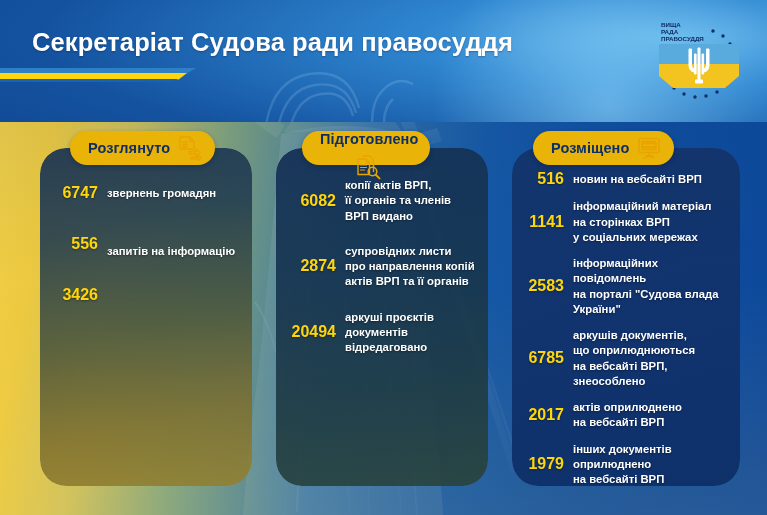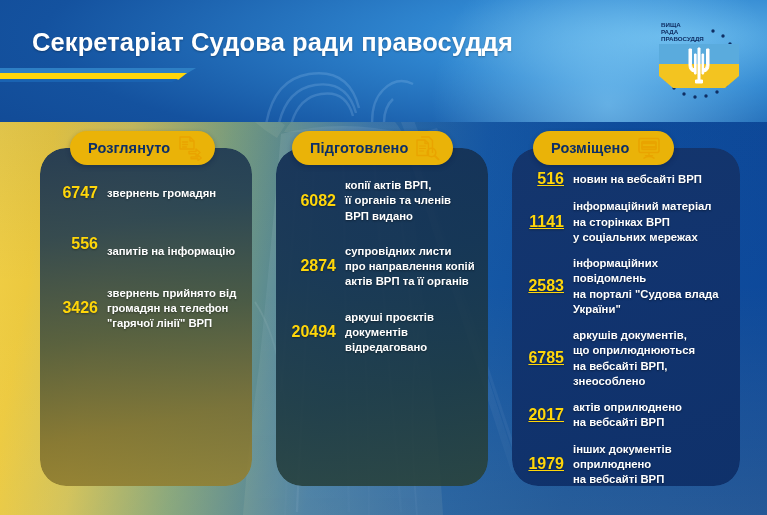--- a/index.html
+++ b/index.html
@@ -134,21 +134,21 @@
     height:34px;
     background:#eab308;
     border-radius:19px;
     display:flex; align-items:center;
     padding:0 12px 0 18px;
     gap:7px;
     box-shadow:0 2px 5px rgba(0,20,60,.30);
     z-index:6;
   }
   #pill-1{ left:70px;  top:131px; }
-  #pill-2{ left:292px; top:131px; }
+  #pill-2{ left:302px; top:131px;flex-direction:column; }
   #pill-3{ left:533px; top:131px; }
 
   .pill-label{
     color:#0d2f66;
     font-size:14.5px; font-weight:700; letter-spacing:.1px;
     white-space:nowrap;
   }
   .pill-icon{ width:26px; height:26px; display:block; flex:0 0 auto; }
   .pill-icon svg{ width:100%; height:100%; display:block; }
 
@@ -176,21 +176,21 @@
     text-shadow:0 1px 2px rgba(0,0,0,.35);
   }
   .stat-text{
     color:#ffffff;
     font-size:11.3px; font-weight:700; line-height:1.35;
     text-shadow:0 1px 2px rgba(0,0,0,.4);
   }
 
   #card-1 .stat-num{ width:46px; }
   #card-2 .stat-num{ width:56px; }
-  #card-3 .stat-num{ width:42px;text-decoration:underline; }
+  #card-3 .stat-num{ width:42px; }
 
   #card-1 .rows{ padding-left:12px; padding-top:36px; }
   #card-1 .row{ margin-bottom:26px; }
   #card-2 .rows{ padding-left:4px; padding-top:30px; }
   #card-2 .row{ margin-bottom:20px; }
   #card-3 .rows{ padding-left:10px; padding-top:22px; }
   #card-3 .row{ margin-bottom:11px; }
 </style>
 </head>
 <body>
@@ -329,23 +329,20 @@
       <div class="row">
         <div class="stat-num">6747</div>
         <div class="stat-text" style="white-space: pre-line;">звернень громадян</div>
       </div>
       <div class="row">
         <div class="stat-num">556</div>
         <div class="stat-text" style="white-space: pre-line; margin-top: 16px;">запитів на інформацію</div>
       </div>
       <div class="row">
         <div class="stat-num">3426</div>
-        <div class="stat-text" style="white-space: pre-line;">звернень прийнято від
-громадян на телефон
-"гарячої лінії" ВРП</div>
       </div>
     </div>
   </div>
 
   <div class="pill" id="pill-1">
     <span class="pill-label">Розглянуто</span>
     <span class="pill-icon">
       <svg viewBox="0 0 26 26" xmlns="http://www.w3.org/2000/svg">
         <g fill="none" stroke="#e9a400" stroke-width="1.4" stroke-linejoin="round">
           <path d="M3 2 h10 l4 4 v8 h-14 z"></path>

